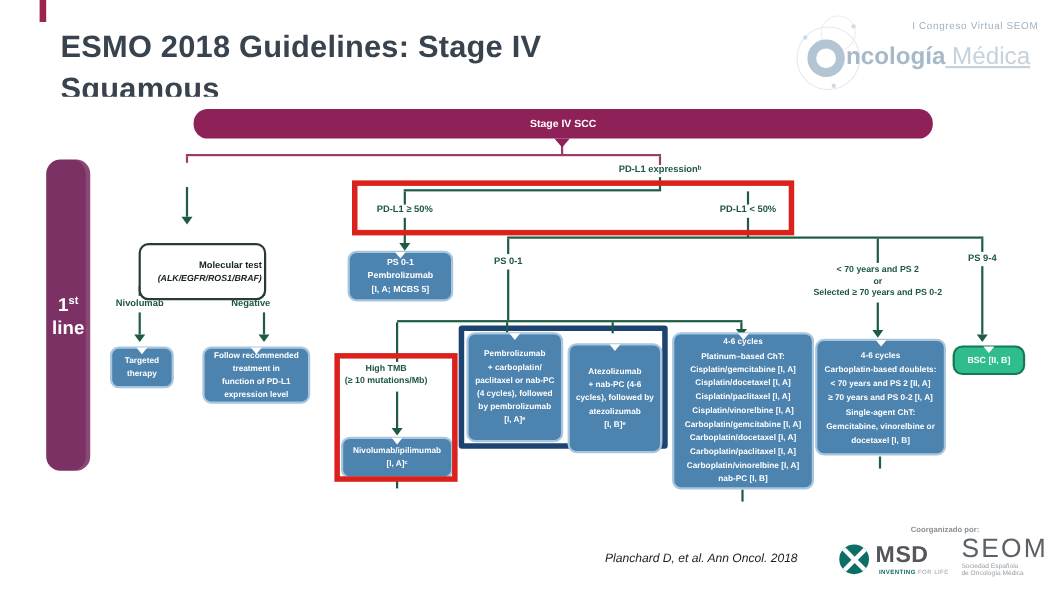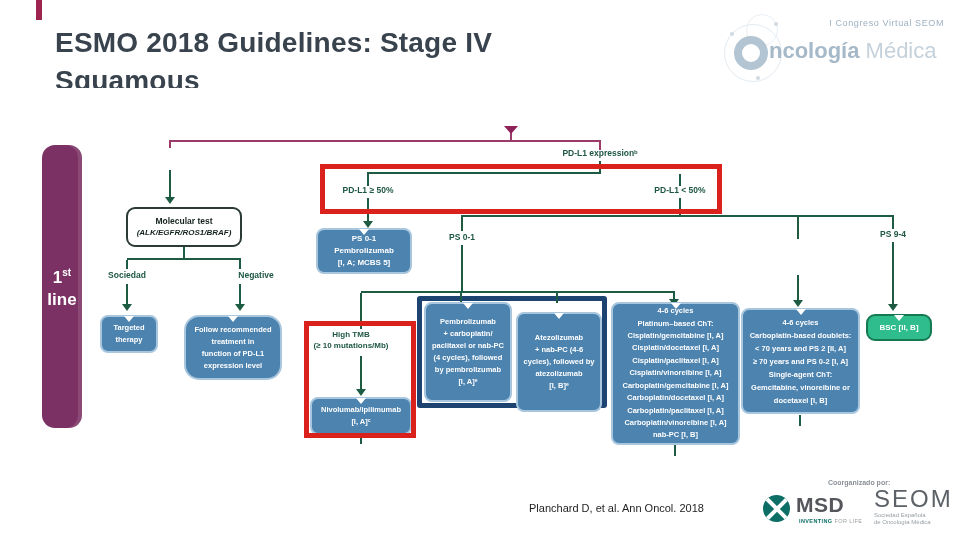--- a/index.html
+++ b/index.html
@@ -17,21 +17,21 @@
   
   .brand{position:absolute;right:12px;top:12px;width:220px;height:74px;z-index:0;}
   .brand .event{position:absolute;right:4px;top:6px;font-size:9px;color:#9db1c2;letter-spacing:.6px;}
   .brand .ring{position:absolute;left:6px;top:24px;width:28px;height:28px;border-radius:50%;
     border:8px solid #b3c5d3;box-sizing:border-box;width:34px;height:34px;}
   .brand .deco1{position:absolute;left:-4px;top:12px;width:56px;height:56px;border-radius:50%;border:1px solid #e3eaf0;}
   .brand .deco2{position:absolute;left:18px;top:2px;width:30px;height:30px;border-radius:50%;border:1px solid #eaeff4;}
   .brand .dot{position:absolute;width:4px;height:4px;border-radius:50%;background:#cfdae3;}
   .brand .brand-text{position:absolute;left:41px;top:24px;font-size:22px;line-height:30px;}
   .brand .b-bold{font-weight:bold;color:#a6b9c8;}
-  .brand .b-light{color:#c5d1db;}
+  .brand .b-light{color:#c5d1db;text-decoration:underline;}
   
   .chart{position:absolute;left:40px;top:88px;width:905px;height:382px;background:#fff;z-index:1;}
   .chart *{box-sizing:border-box;}
   .sidebar{
     position:absolute;left:2px;top:57px;width:40px;height:283px;background:#7c3164;
     border-radius:13px;color:#fff;font-weight:bold;font-size:17px;line-height:22px;
     display:flex;flex-direction:column;align-items:center;justify-content:center;text-align:center;z-index:3;
     box-shadow:inset -4px 0 0 rgba(255,255,255,.12);
   }
   .sb-sup{font-size:10px;vertical-align:super;}
@@ -59,21 +59,21 @@
   }
   .notch{position:absolute;left:50%;top:-1px;margin-left:-5px;width:0;height:0;
     border-left:5px solid transparent;border-right:5px solid transparent;border-top:6px solid #fff;}
   .box-white{background:#fff;border:2px solid #2b3b34;color:#15231c;border-radius:9px;}
   .box-white .l2{font-style:italic;font-size:8px;}
   .box-white .l1{font-size:8.5px;}
   .box-green{background:#2fbd8e;border:2px solid #157a52;border-radius:9px;font-size:8px;}
   .frame-red{position:absolute;border:5px solid #da211c;z-index:6;}
   .frame-navy{position:absolute;border:5px solid #1d4370;border-radius:3px;z-index:1;}
   
-  .citation{position:absolute;left:529px;top:502px;font-size:11px;color:#1e1e1e;z-index:2;}
+  .citation{position:absolute;left:550px;top:502px;font-size:11px;font-style:italic;color:#1e1e1e;z-index:2;}
   .coorg{position:absolute;left:828px;top:479px;font-size:7px;color:#8a9096;font-weight:bold;z-index:2;}
   .msd{position:absolute;left:763px;top:493px;width:110px;height:36px;z-index:2;}
   .msd-icon{position:absolute;left:0;top:2px;width:27px;height:27px;border-radius:50%;background:#0d6e66;overflow:hidden;}
   .msd-icon i{position:absolute;left:11.5px;top:-3px;width:4px;height:34px;background:#fff;}
   .msd-icon .x1{transform:rotate(45deg);}
   .msd-icon .x2{transform:rotate(-45deg);}
   .msd-name{position:absolute;left:33px;top:0px;font-size:21px;font-weight:bold;color:#54565b;letter-spacing:.5px;}
   .msd-tag{position:absolute;left:36px;top:25px;font-size:5.5px;letter-spacing:.4px;}
   .msd-tag .t1{color:#0d6e66;font-weight:bold;}
   .msd-tag .t2{color:#9aa0a5;}
@@ -100,46 +100,47 @@
   <span class="brand-text"><span class="b-bold">ncología</span><span class="b-light"> Médica</span></span>
 </div>
 
 <div class="chart">
 
   <div class="sidebar">
     <div><span>1</span><span class="sb-sup">st</span></div>
     <div>line</div>
   </div>
 
+  <div class="hdr">Stage IV SCC</div>
   <span class="hdr-notch"></span>
 
   <i class="mln" style="left:470px;top:40px;width:2px;height:12px;"></i>
   <i class="mln" style="left:129px;top:52px;width:432px;height:2px;"></i>
   <i class="mln" style="left:129px;top:54px;width:2px;height:6px;"></i>
   <i class="mln" style="left:559px;top:54px;width:2px;height:8px;"></i>
 
   <i class="ln" style="left:129px;top:82px;width:2px;height:27px;"></i>
   <i class="ah" style="left:125px;top:109px;"></i>
-  <div class="box box-white" style="left:86px;top:119px;width:116px;height:40px;">
+  <div class="box box-white" style="left:86px;top:133px;width:116px;height:52px;align-items:flex-end;">
     <div class="l1">Molecular test</div>
     <div class="l2">(ALK/EGFR/ROS1/BRAF)</div>
   </div>
   <i class="ln" style="left:143px;top:159px;width:2px;height:11px;"></i>
   <i class="ln" style="left:87px;top:170px;width:114px;height:2px;"></i>
   <i class="ln" style="left:86px;top:172px;width:2px;height:9px;"></i>
   <i class="ln" style="left:199px;top:172px;width:2px;height:9px;"></i>
-  <div class="lab" style="left:57px;top:182px;width:60px;">Sociedad</div>
-  <div class="lab" style="left:186px;top:182px;width:60px;">Negative</div>
+  <div class="lab" style="left:57px;top:182px;width:60px;">Nivolumab</div>
+  <div class="lab" style="left:158px;top:182px;width:60px;">Negative</div>
   <i class="ln" style="left:86px;top:196px;width:2px;height:20px;"></i>
   <i class="ah" style="left:82px;top:216px;"></i>
   <i class="ln" style="left:199px;top:196px;width:2px;height:20px;"></i>
   <i class="ah" style="left:195px;top:216px;"></i>
   <div class="box" style="left:60px;top:227px;width:58px;height:38px;"><span class="notch"></span><span>Targeted
 therapy</span></div>
-  <div class="box" style="left:144px;top:227px;width:98px;height:65px;border-radius:15px;"><span class="notch"></span><span>Follow recommended
+  <div class="box" style="left:144px;top:227px;width:98px;height:52px;"><span class="notch"></span><span>Follow recommended
 treatment in
 function of PD-L1
 expression level</span></div>
 
   <div class="lab" style="left:490px;top:60px;width:140px;">PD-L1 expressionᵇ</div>
   <i class="ln" style="left:559px;top:73px;width:2px;height:12px;"></i>
   <i class="ln" style="left:327px;top:84px;width:234px;height:2px;"></i>
   <i class="ln" style="left:327px;top:86px;width:2px;height:12px;"></i>
   <i class="ln" style="left:639px;top:86px;width:2px;height:12px;"></i>
   <div class="frame-red" style="left:280px;top:76px;width:402px;height:50px;"></div>
@@ -195,20 +196,23 @@
 Cisplatin/docetaxel [I, A]
 Cisplatin/paclitaxel [I, A]
 Cisplatin/vinorelbine [I, A]
 Carboplatin/gemcitabine [I, A]
 Carboplatin/docetaxel [I, A]
 Carboplatin/paclitaxel [I, A]
 Carboplatin/vinorelbine [I, A]
 nab-PC [I, B]</span></div>
   <i class="ln" style="left:634px;top:357px;width:2px;height:11px;"></i>
 
+  <div class="lab" style="left:678px;top:152px;width:160px;font-size:8px;">&lt; 70 years and PS 2
+or
+Selected ≥ 70 years and PS 0-2</div>
   <i class="ln" style="left:757px;top:187px;width:2px;height:25px;"></i>
   <i class="ah" style="left:753px;top:212px;"></i>
   <div class="box" style="left:701px;top:220px;width:119px;height:106px;line-height:13px;"><span class="notch"></span><span>4-6 cycles
 Carboplatin-based doublets:
 &lt; 70 years and PS 2 [II, A]
 ≥ 70 years and PS 0-2 [I, A]
 Single-agent ChT:
 Gemcitabine, vinorelbine or
 docetaxel [I, B]</span></div>
   <i class="ln" style="left:759px;top:327px;width:2px;height:11px;"></i>

